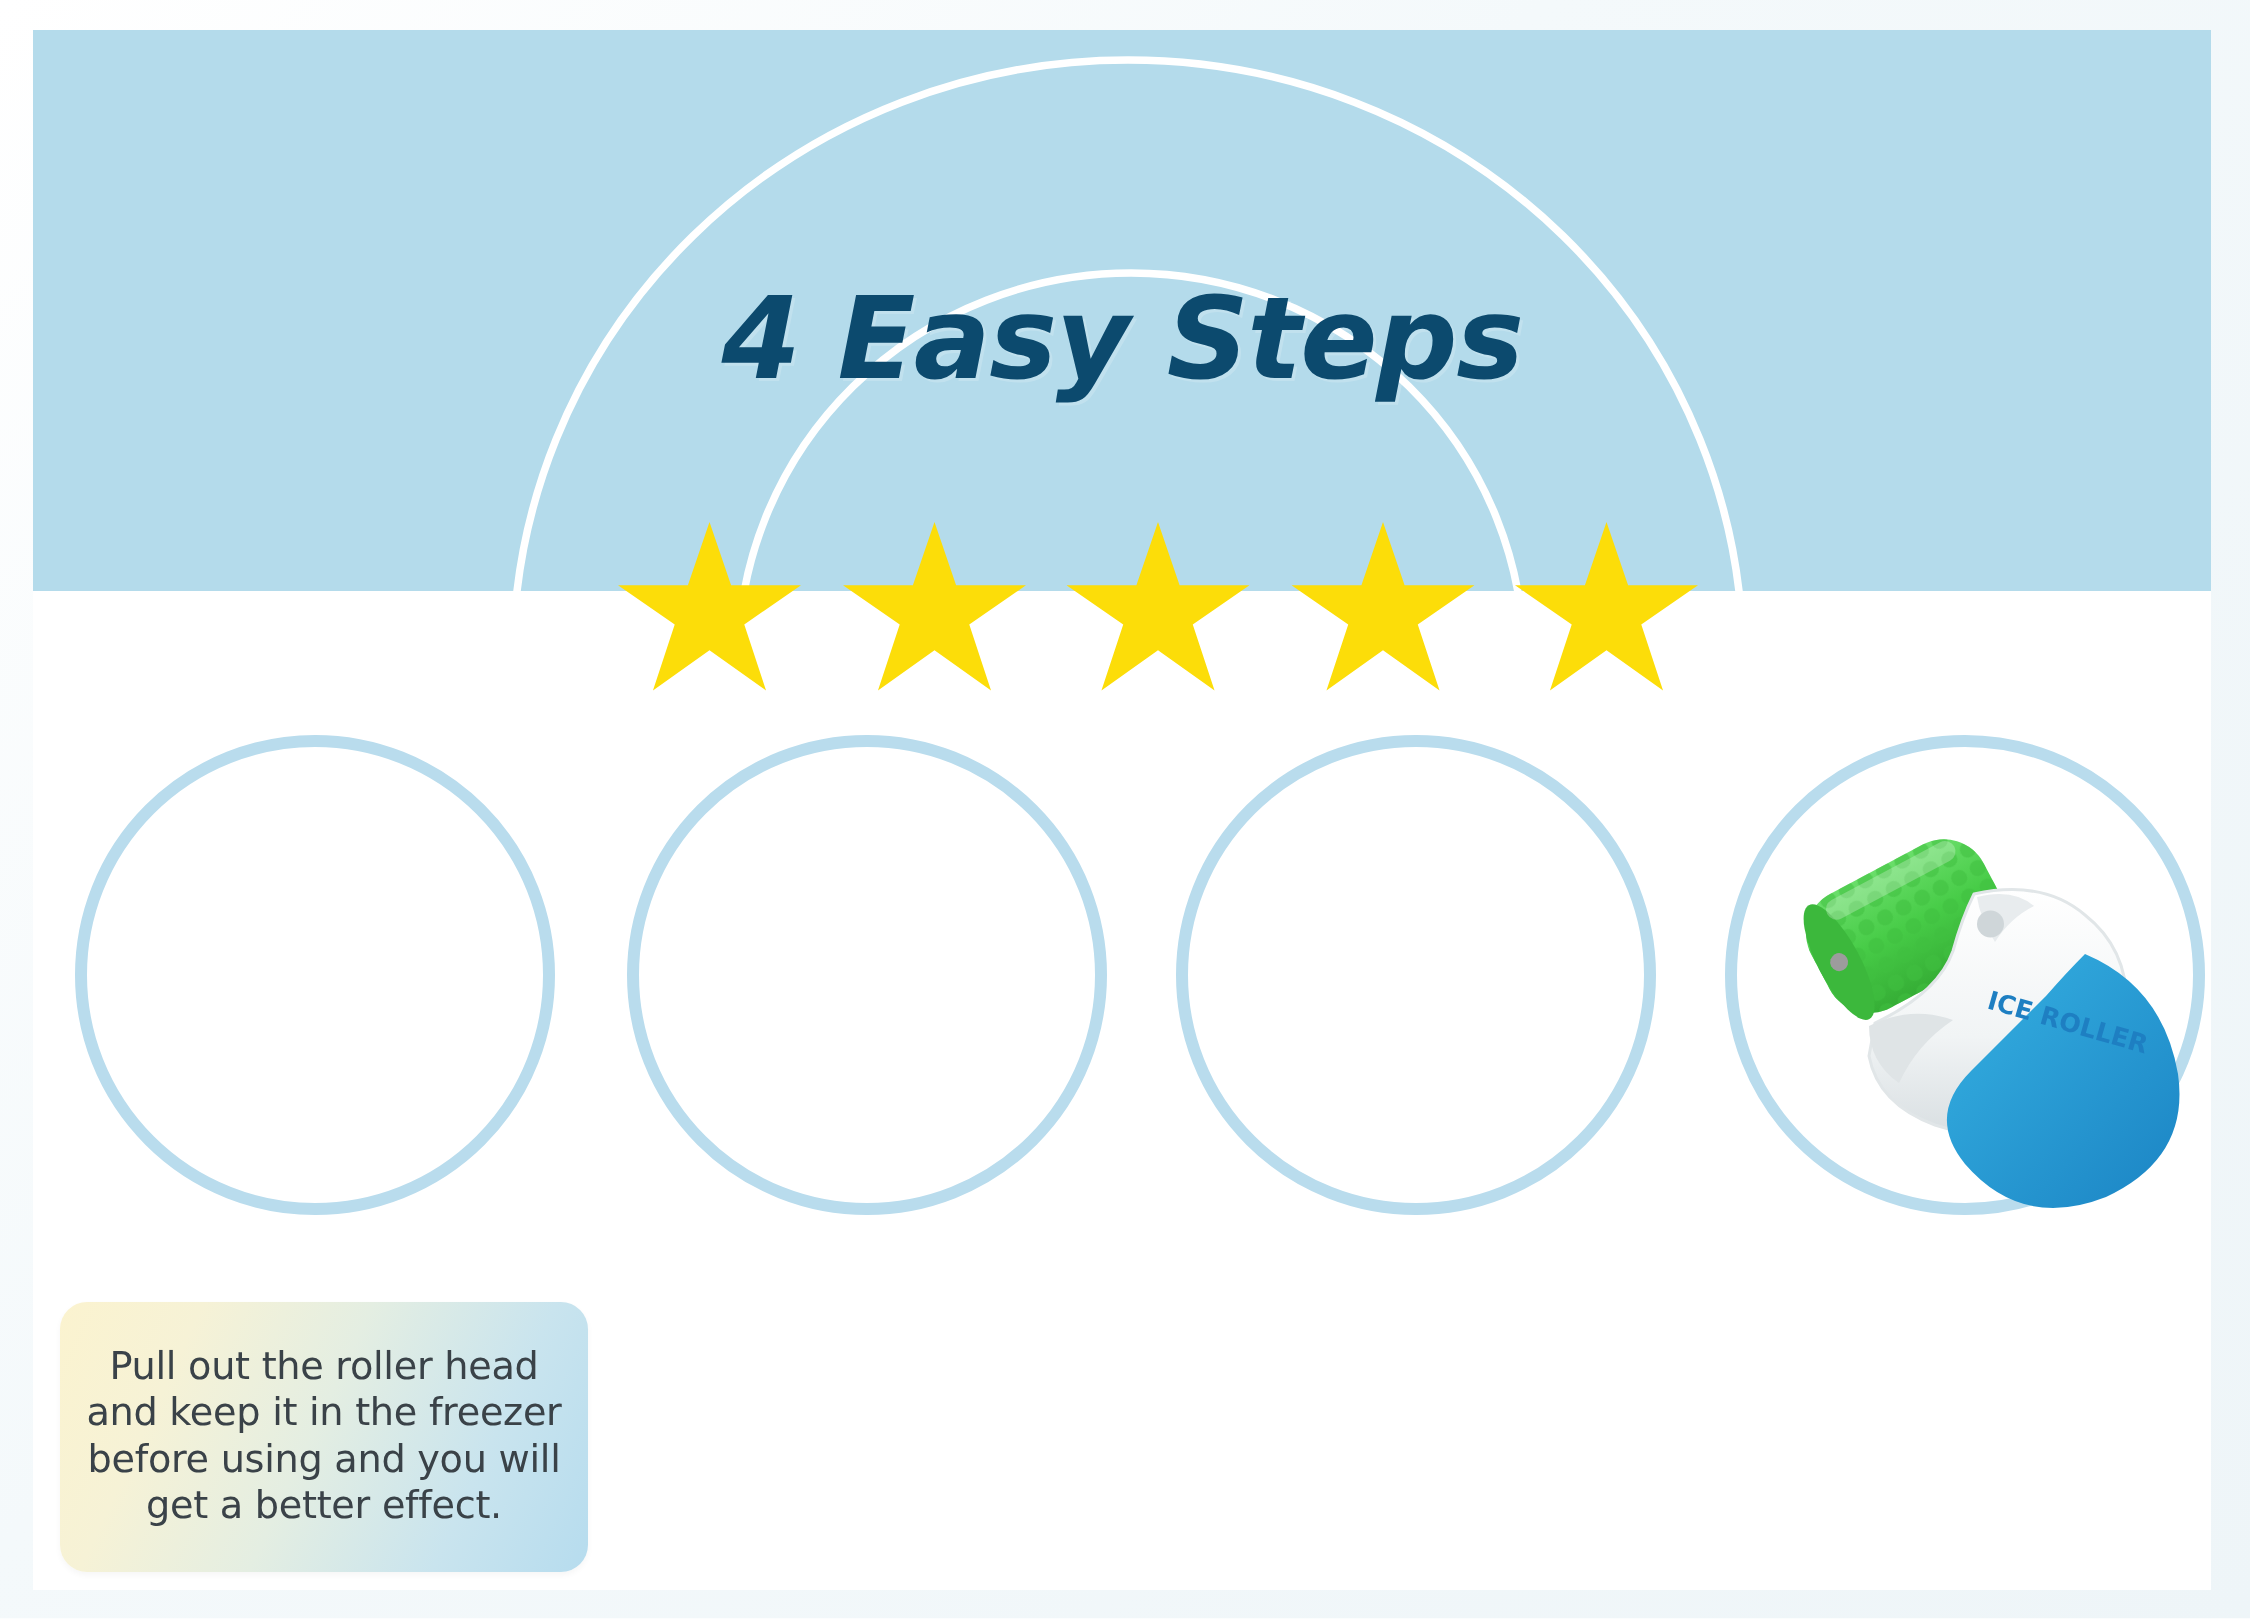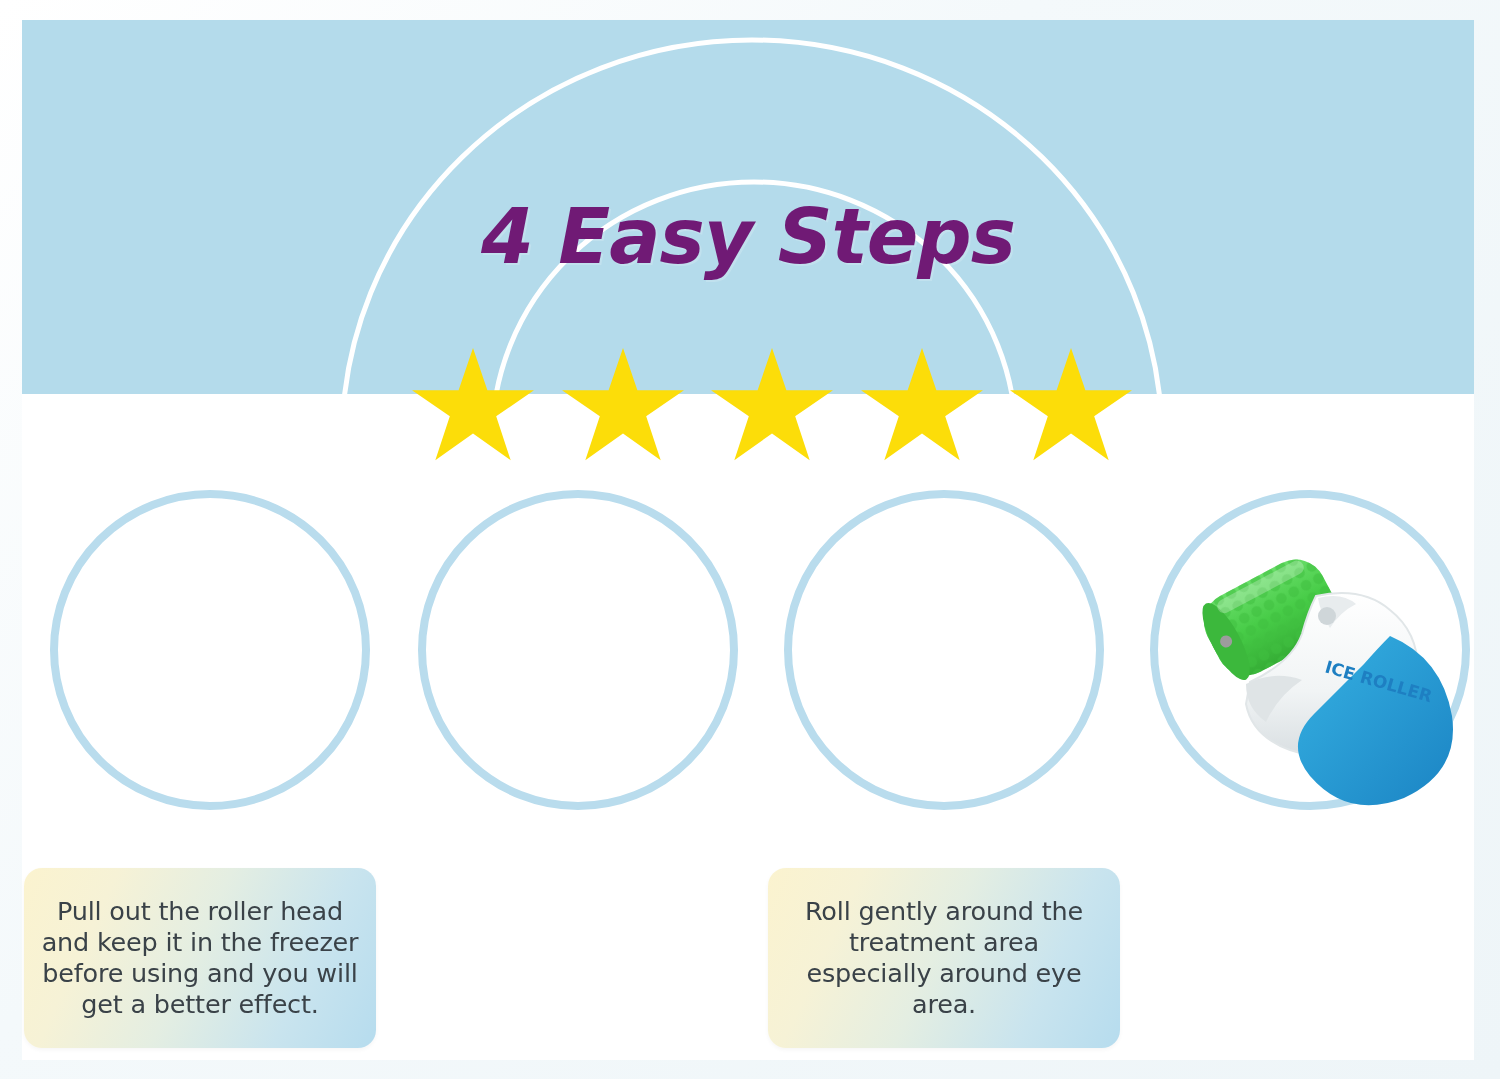--- a/index.html
+++ b/index.html
@@ -51,25 +51,24 @@
     position: absolute;
     left: 0;
     top: 168px;
     width: 1452px;
     text-align: center;
     font-family: "DejaVu Sans", sans-serif;
     font-size: 76px;
     font-weight: bold;
     font-style: italic;
     letter-spacing: -1px;
-    color: #701a75;
+    color: #0c4a6e;
     line-height: 1;
     text-shadow: 2px 2px 0 rgba(255,255,255,0.18);
     white-space: nowrap;
-    margin-top: 11px;
   }
 
   
   #stars {
     position: absolute;
     left: 390px;
     top: 328px;
     width: 720px;
     height: 120px;
     display: flex;
@@ -426,28 +425,22 @@
             <path d="M262 148 q52 22 62 80 q8 56 -48 82 q-56 22 -94 -22 q-26 -32 4 -62 q34 -34 50 -50 q14 -16 26 -28 z" fill="url(#gripG)"></path>
 
             <text x="196" y="184" font-family="DejaVu Sans, sans-serif" font-size="17" font-weight="bold" fill="#1e7fc2" transform="rotate(16 196 184)">ICE ROLLER</text>
           </svg>
         </div>
       </div>
 
     </div>
 
     <div id="textboxes">
-      <div class="tbox" style="left:2px">
+      <div class="tbox" style="left:18px">
         <div class="tbox-text">Pull out the roller head
 and keep it in the freezer
 before using and you will
 get a better effect.</div>
       </div>
-      <div class="tbox" style="left:746px">
-        <div class="tbox-text">Roll gently around the
-treatment area
-especially around eye
-area.</div>
-      </div>
     </div>
 
   </div>
 </div>
 
 </body></html>

